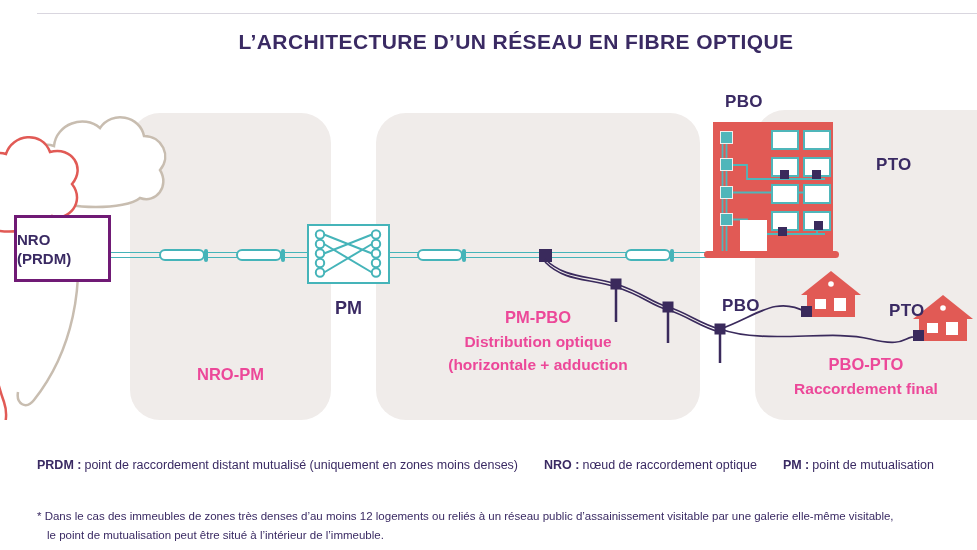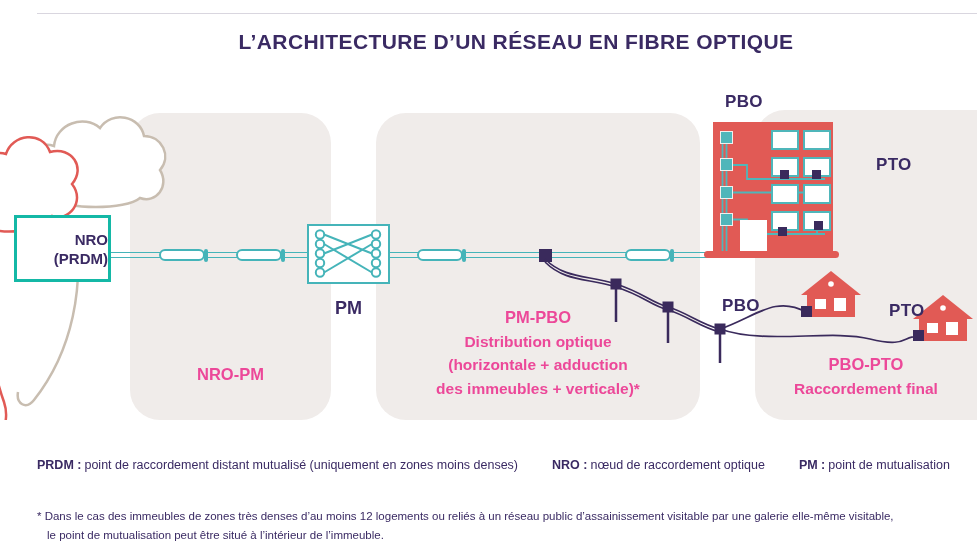--- a/index.html
+++ b/index.html
@@ -15,36 +15,36 @@
   .sec3{left:755px;top:110px;width:222px;height:310px;border-top-right-radius:0;border-bottom-right-radius:0;}
   .sec-label{text-align:center;font-weight:800;color:#ec4899;line-height:23.5px;font-size:15.5px;}
   .sec-label .big{font-size:16.5px;}
   .main-line{left:111px;top:252px;width:620px;height:6px;box-sizing:border-box;
              border-top:1.7px solid #45b4b9;border-bottom:1.7px solid #45b4b9;}
   .splice{top:249px;width:46px;height:12px;box-sizing:border-box;background:#fff;
           border:2px solid #45b4b9;border-radius:7px;}
   .splice::after{content:"";position:absolute;right:-5px;top:-2.5px;width:4px;height:13px;
           box-sizing:border-box;border:2px solid #45b4b9;border-radius:5px;background:#fff;}
   .nro-box{left:14px;top:215px;width:97px;height:67px;box-sizing:border-box;background:#fff;
-           border:3px solid #14b8a6;display:flex;flex-direction:column;align-items:flex-end;
+           border:3px solid #701a75;display:flex;flex-direction:column;align-items:flex-start;
            justify-content:center;font-weight:800;font-size:15px;line-height:19px;color:#3a2a63;}
   .pm-box{left:307px;top:224px;width:83px;height:60px;box-sizing:border-box;background:#fff;
           border:2.5px solid #45b4b9;}
   .pm-label{left:307px;top:298px;width:83px;text-align:center;font-weight:800;font-size:18px;color:#3a2a63;}
   .junction{left:539px;top:249px;width:13px;height:13px;background:#3a2a5c;}
   .bldg-body{left:713px;top:122px;width:120px;height:130px;background:#e15a55;}
   .bldg-base{left:704px;top:251px;width:135px;height:7px;background:#e15a55;border-radius:3.5px;}
   .door{left:740px;top:220px;width:27px;height:32px;background:#fff;}
   .window{width:28px;height:20px;box-sizing:border-box;background:#fff;border:2.5px solid #4fb6ba;}
   .riser-sq{width:13px;height:13px;box-sizing:border-box;background:#4fb6ba;border:1.5px solid #f3efec;}
   .mini{width:9px;height:9px;background:#3a2a5c;}
   .tag{font-weight:800;font-size:17px;color:#3a2a63;letter-spacing:.3px;margin-left:28px;}
   .house-sq{width:11px;height:11px;background:#3a2a5c;}
   .legend{left:37px;top:458px;width:930px;font-size:12.5px;color:#3a2a63;}
-  .legend .row{display:flex;gap:34px;white-space:nowrap;}
+  .legend .row{display:flex;gap:26px;white-space:nowrap;}
   .legend .row + .row{margin-top:9px;}
   .legend b{font-weight:800;margin-right:3px;}
   .footnote{left:37px;top:507px;width:935px;font-size:11.5px;line-height:19px;color:#3a2a63;
             padding-left:10px;text-indent:-10px;}
 </style>
 </head>
 <body>
 
 <div class="abs top-rule"></div>
 <div class="abs title">L’ARCHITECTURE D’UN RÉSEAU EN FIBRE OPTIQUE</div>
@@ -166,21 +166,20 @@
 <div class="abs tag" style="left:694px;top:296px;">PBO</div>
 <div class="abs tag" style="left:861px;top:301px;">PTO</div>
 
 <div class="abs sec-label" style="left:130px;top:363px;width:201px;">
   <div class="big">NRO-PM</div>
 </div>
 <div class="abs sec-label" style="left:376px;top:306px;width:324px;">
   <div class="big">PM-PBO</div>
   <div>Distribution optique</div>
   <div>(horizontale + adduction</div>
-  <div>des immeubles + verticale)*</div>
 </div>
 <div class="abs sec-label" style="left:755px;top:353px;width:222px;">
   <div class="big">PBO-PTO</div>
   <div>Raccordement final</div>
 </div>
 
 <div class="abs legend">
   <div class="row">
     <span><b>PRDM :</b><span>point de raccordement distant mutualisé (uniquement en zones moins denses)</span></span>
     <span><b>NRO :</b><span>nœud de raccordement optique</span></span>

